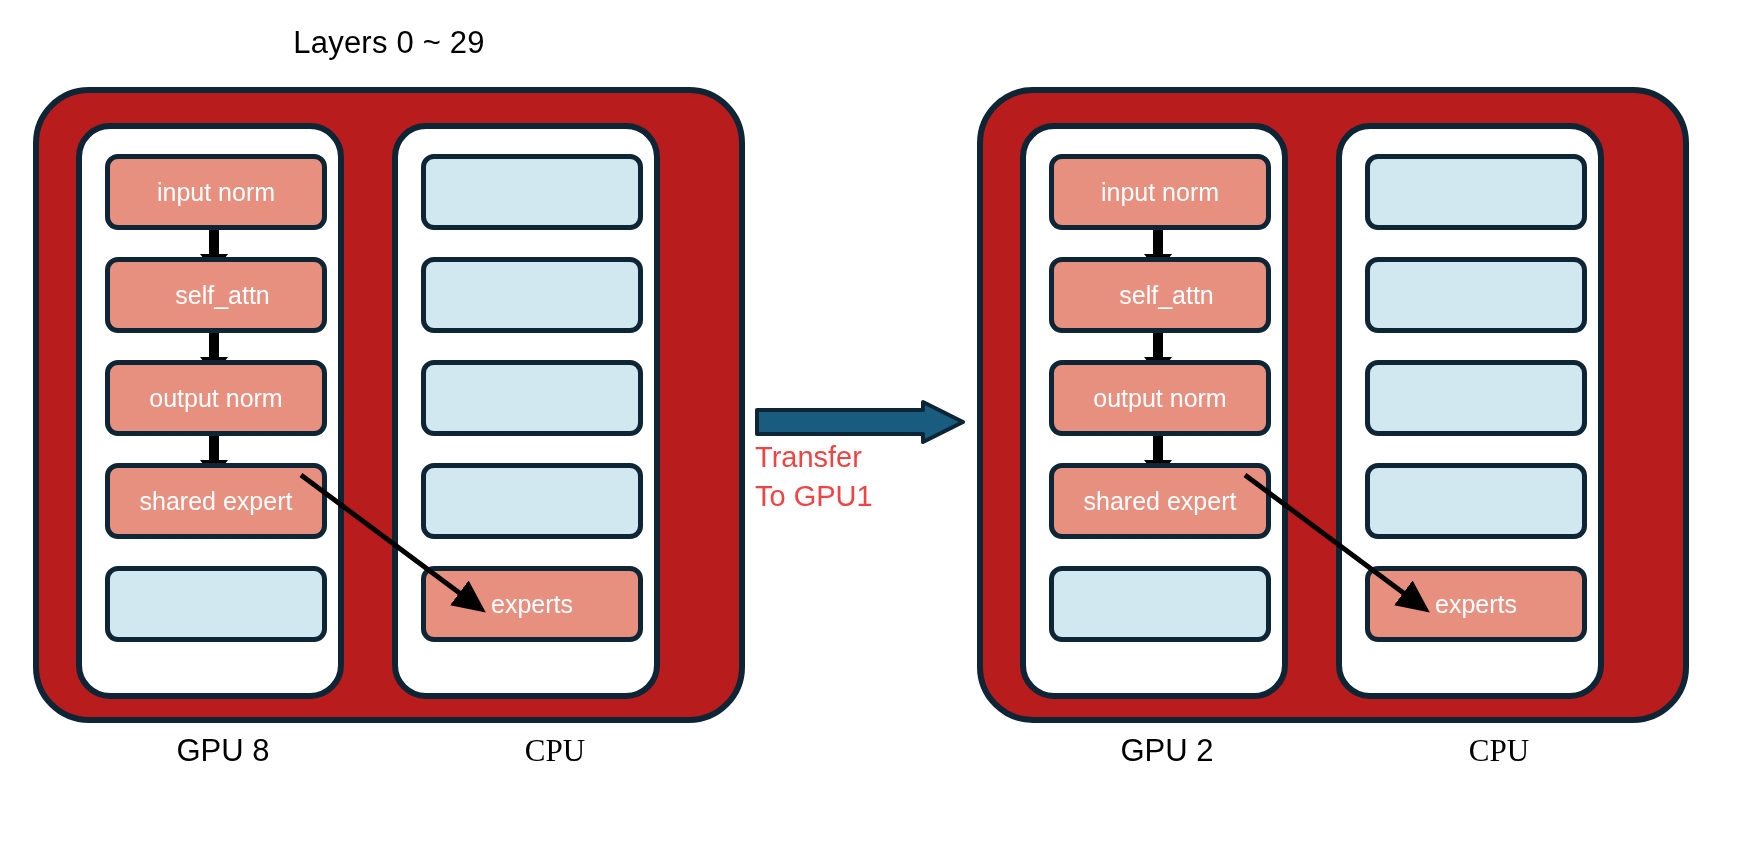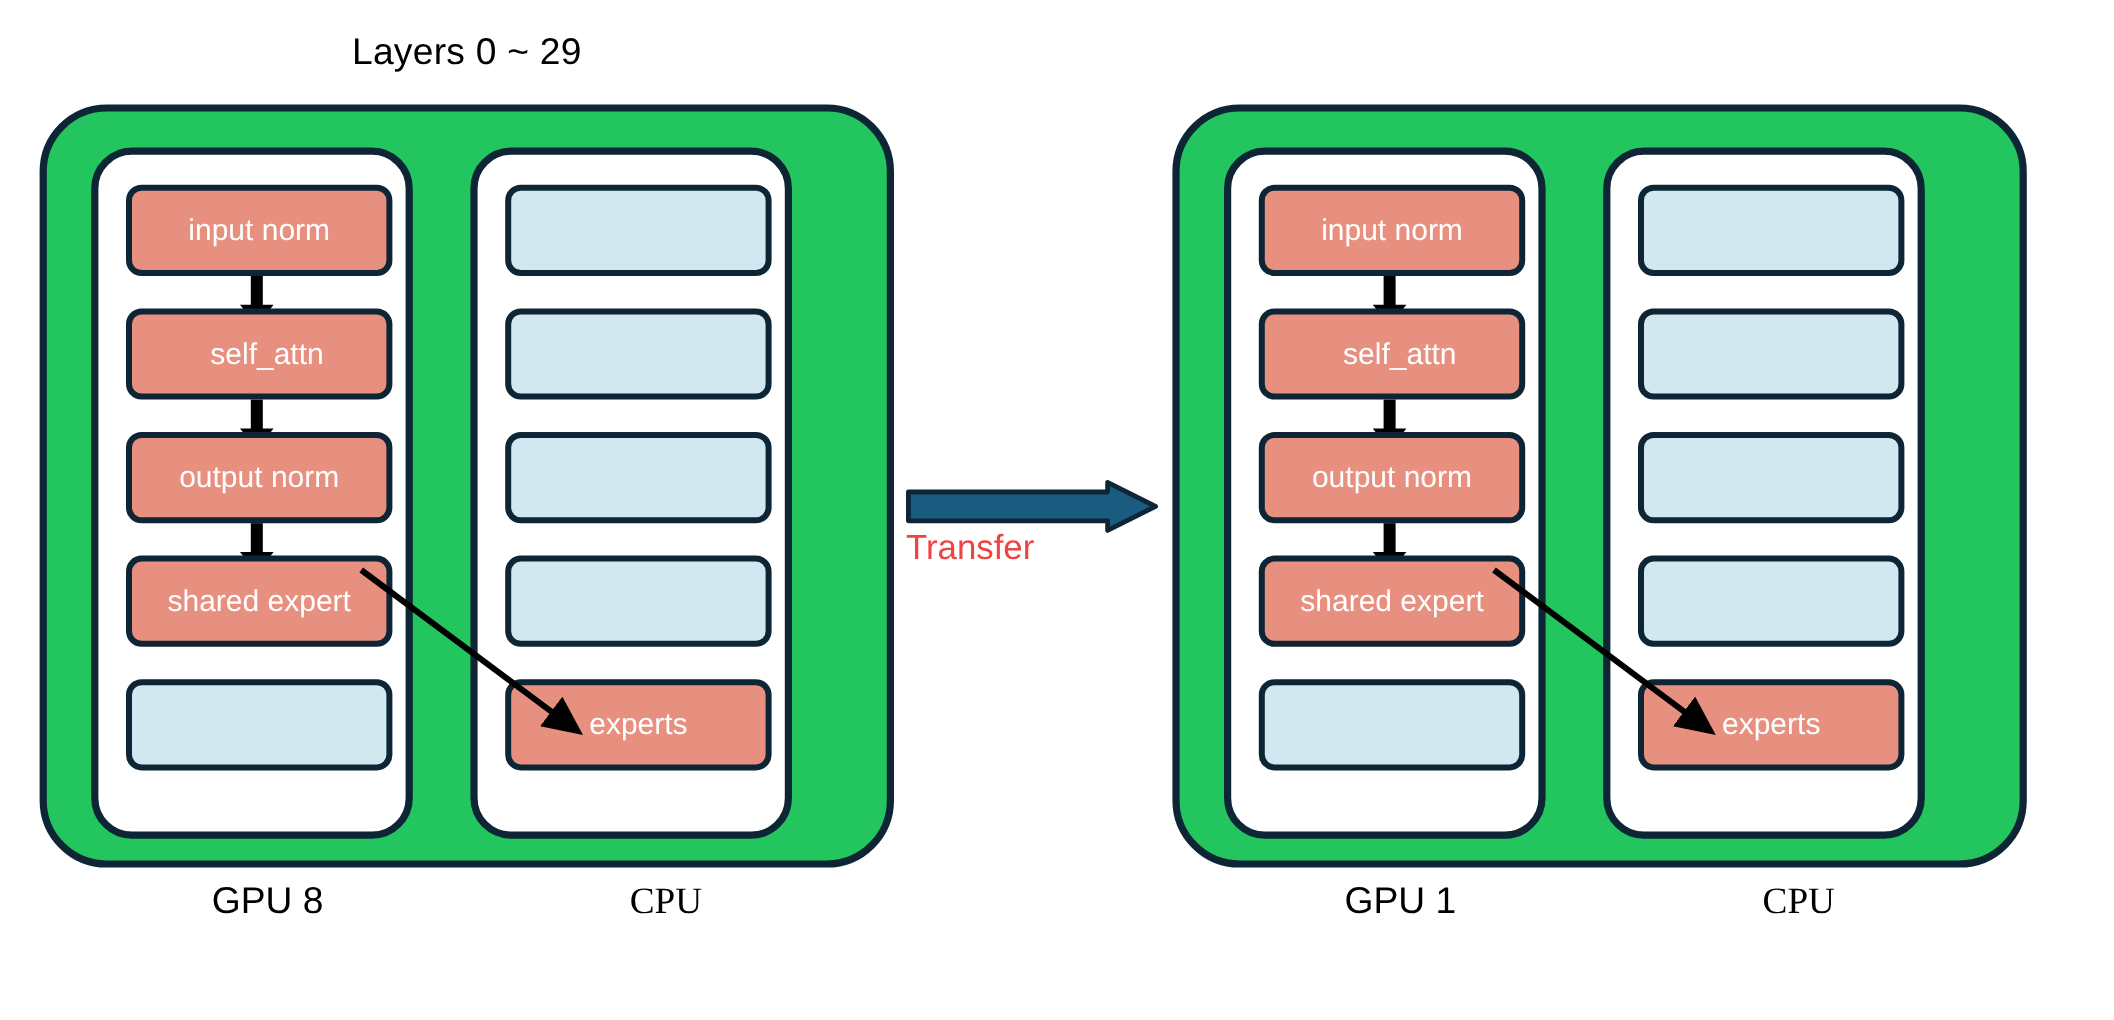--- a/index.html
+++ b/index.html
@@ -45,21 +45,21 @@
   }
 
   .outer-shell {
     position: absolute;
     left: 0; top: 0;
     width: 712px;
     height: 636px;
     box-sizing: border-box;
     border: 6px solid #0d2535;
     border-radius: 56px;
-    background: #22c55e;
+    background: #b91c1c;
   }
 
   .device-label {
     position: absolute;
     top: 646px;
     font-size: 31px;
     color: #000000;
     text-align: center;
     white-space: nowrap;
   }
@@ -205,20 +205,21 @@
     <div class="device-label cpu">CPU</div>
 
   </div>
 
   <div class="transfer">
     <svg class="transfer-svg" viewBox="0 0 215 46" width="215" height="46">
       <path d="M2,10 L168,10 L168,2 L208,22 L168,42 L168,34 L2,34 Z" fill="#1a5c80" stroke="#0d2535" stroke-width="4" stroke-linejoin="round"></path>
     </svg>
     <div class="transfer-label">
       <div>Transfer</div>
+      <div>To GPU1</div>
     </div>
   </div>
 
   <div class="group right">
 
 
     <div class="outer-shell">
 
       <div class="panel gpu-panel">
         <div class="slot active r0">input norm</div>
@@ -243,18 +244,18 @@
         <defs>
           <marker id="headR" markerWidth="7" markerHeight="7" refX="5.4" refY="3.1" orient="auto">
             <path d="M0,0 L6.6,3.1 L0,6.2 z" fill="#000000"></path>
           </marker>
         </defs>
         <line x1="4" y1="4" x2="184" y2="138" stroke="#000000" stroke-width="5" marker-end="url(#headR)"></line>
       </svg>
 
     </div>
 
-    <div class="device-label gpu">GPU 1</div>
+    <div class="device-label gpu">GPU 2</div>
     <div class="device-label cpu">CPU</div>
 
   </div>
 
 </div>
 
 </body></html>

